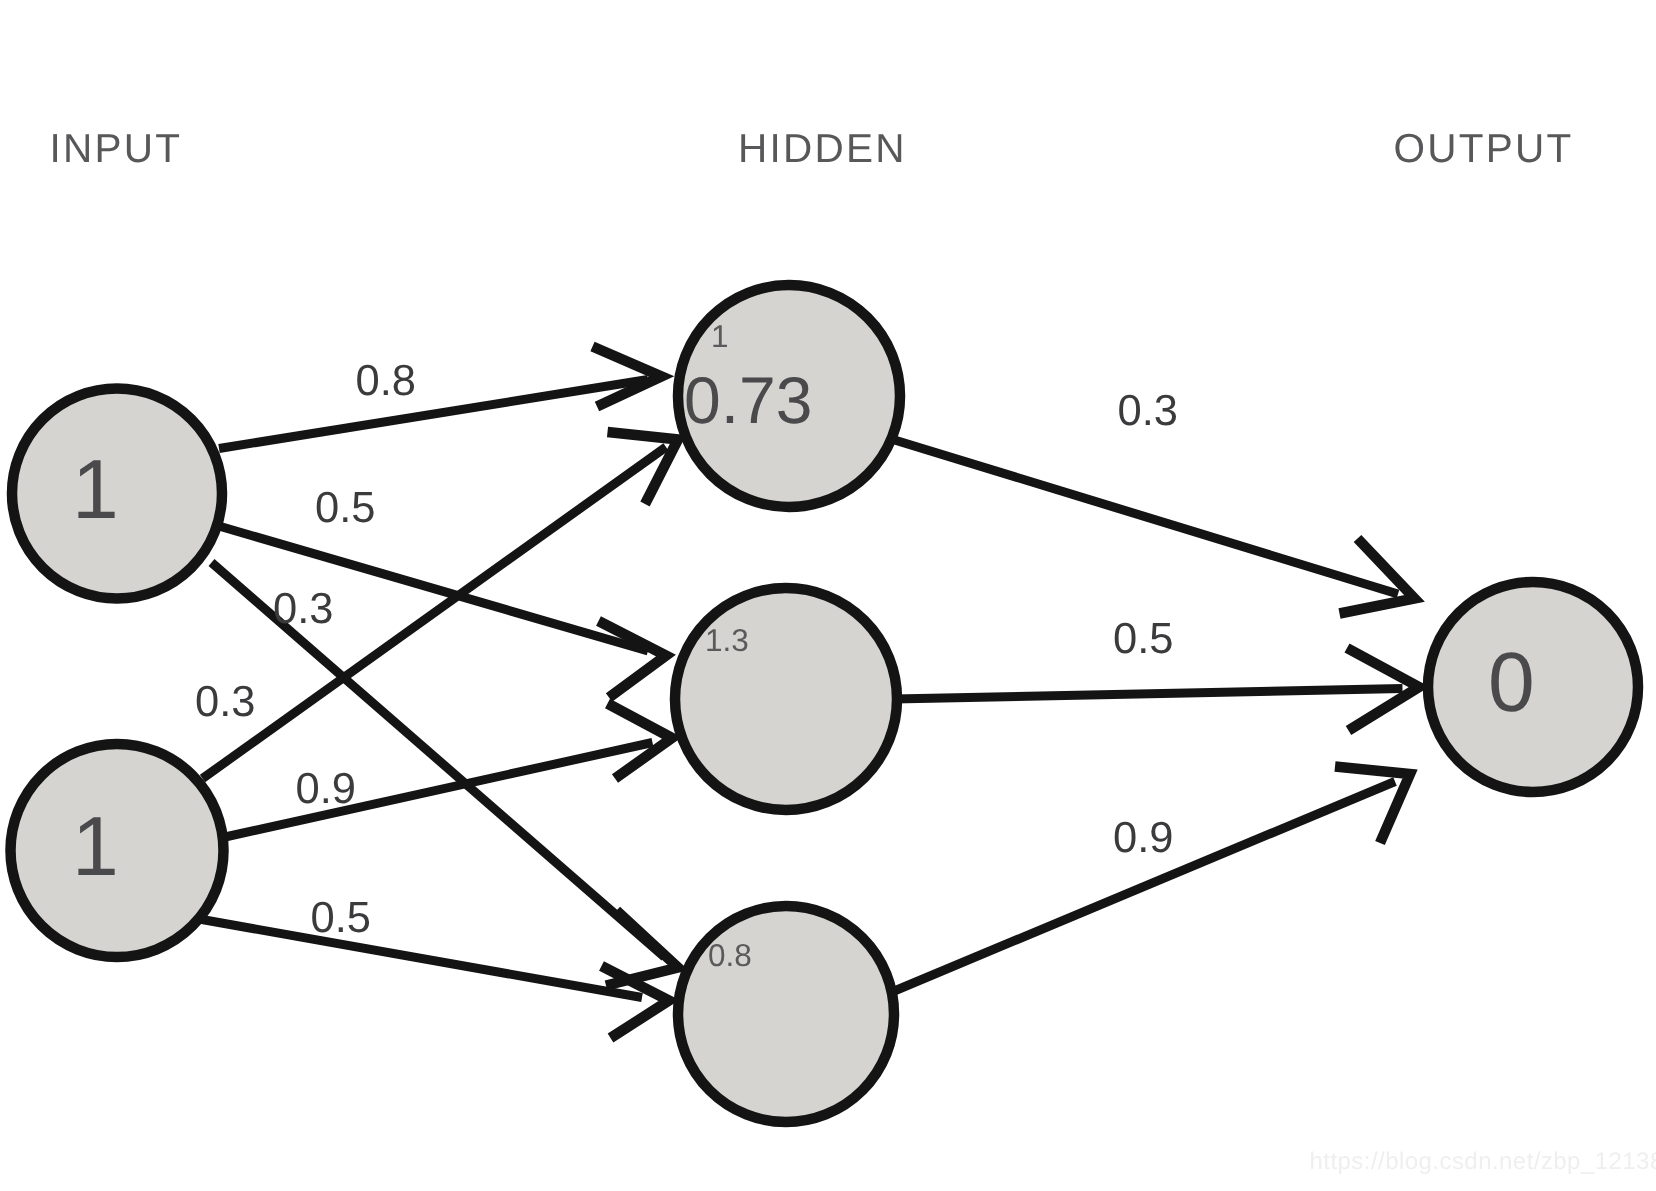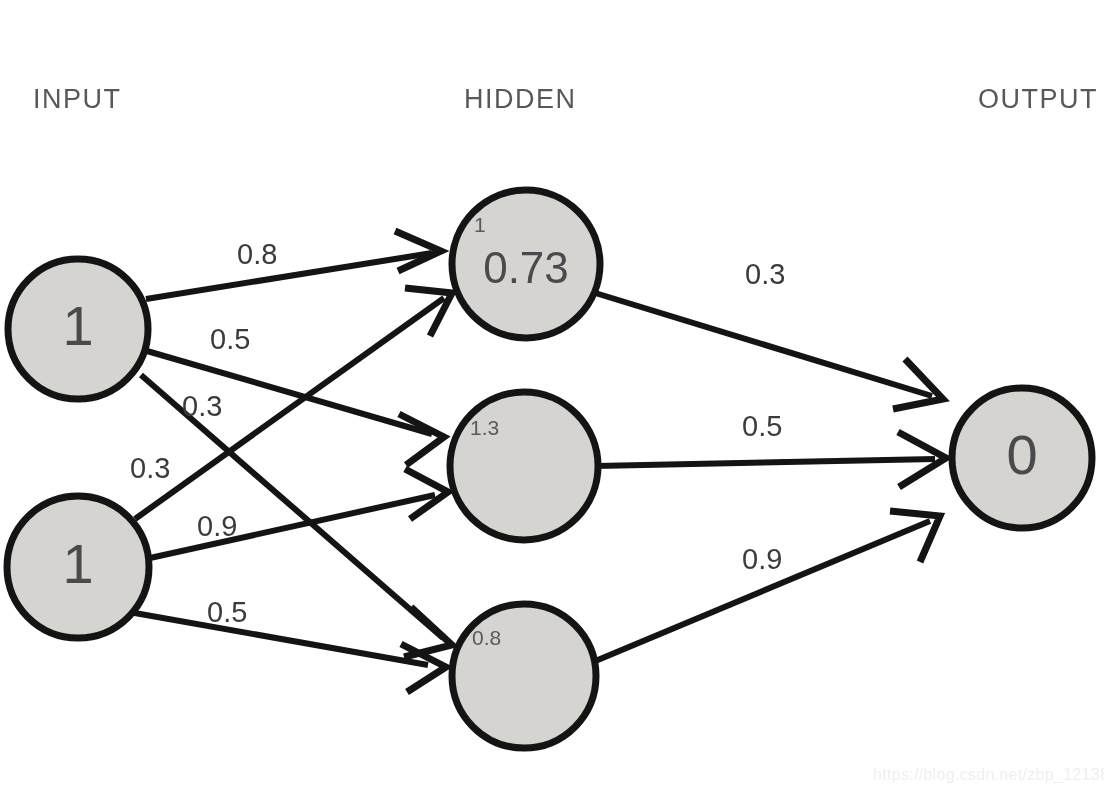--- a/index.html
+++ b/index.html
@@ -38,21 +38,20 @@
     font-family: "Liberation Sans", sans-serif;
     font-size: 29px;
     color: #3b3b3d;
     white-space: nowrap;
   }
   .node-main {
     position: absolute;
     font-family: "Liberation Sans", sans-serif;
     color: #4a4a4c;
     white-space: nowrap;
-    text-align: center;
   }
   .node-main.big {
     font-size: 56px;
   }
   .node-main.mid {
     font-size: 44px;
   }
   .node-sub {
     position: absolute;
     font-family: "Liberation Sans", sans-serif;
@@ -110,22 +109,22 @@
       <circle cx="78" cy="329" r="70" fill="#d5d4d0" stroke="#141414" stroke-width="7"></circle>
       <circle cx="78" cy="567" r="71" fill="#d5d4d0" stroke="#141414" stroke-width="7"></circle>
       <circle cx="526" cy="264" r="74" fill="#d5d4d0" stroke="#141414" stroke-width="7"></circle>
       <circle cx="524" cy="466" r="74" fill="#d5d4d0" stroke="#141414" stroke-width="7"></circle>
       <circle cx="524" cy="676" r="72" fill="#d5d4d0" stroke="#141414" stroke-width="7"></circle>
       <circle cx="1022" cy="458" r="70" fill="#d5d4d0" stroke="#141414" stroke-width="7"></circle>
     </g>
   </svg>
 
   <div class="layer-label" style="left:33px; top:84px;">INPUT</div>
-  <div class="layer-label" style="left:464px; top:84px;">HIDDEN</div>
-  <div class="layer-label" style="left:978px; top:84px;">OUTPUT</div>
+  <div class="layer-label" style="left:492px; top:84px;">HIDDEN</div>
+  <div class="layer-label" style="left:929px; top:84px;">OUTPUT</div>
 
   <div class="node-main big" style="left:48px; top:293px; width:60px;">1</div>
   <div class="node-main big" style="left:48px; top:531px; width:60px;">1</div>
 
   <div class="node-sub" style="left:474px; top:213px;">1</div>
   <div class="node-sub" style="left:470px; top:416px;">1.3</div>
   <div class="node-sub" style="left:472px; top:626px;">0.8</div>
 
   <div class="node-main mid" style="left:456px; top:243px; width:140px;">0.73</div>
 

